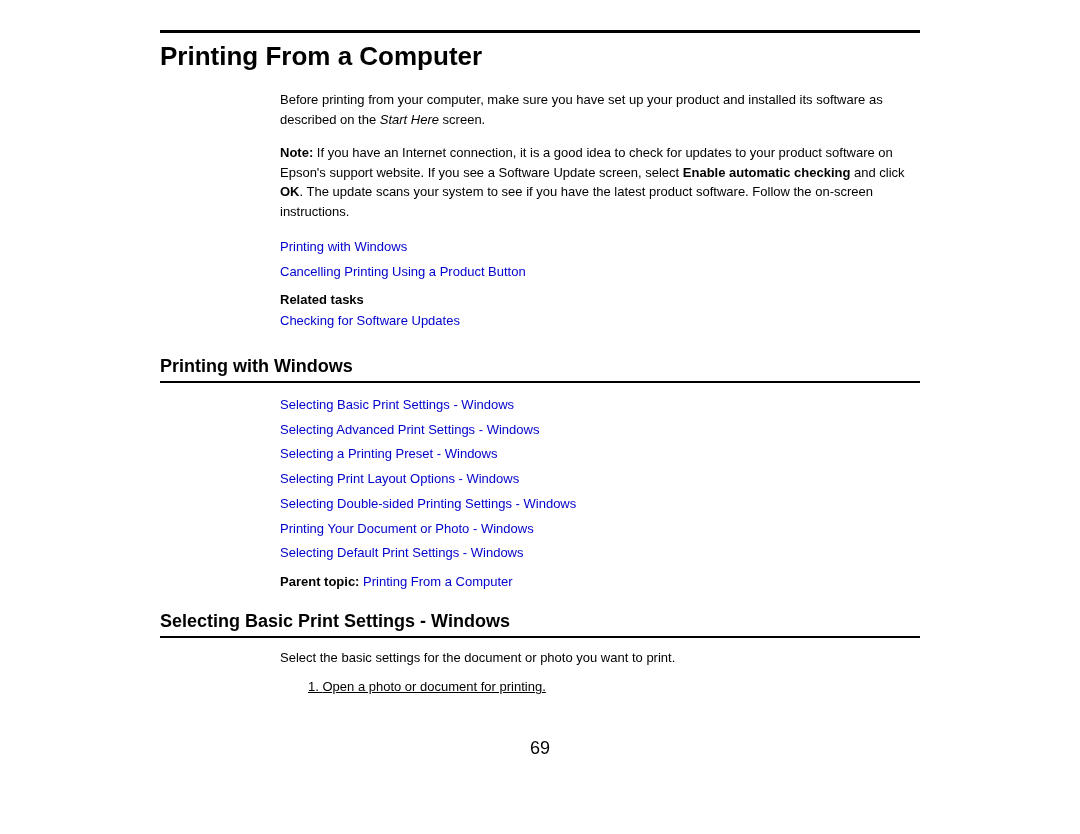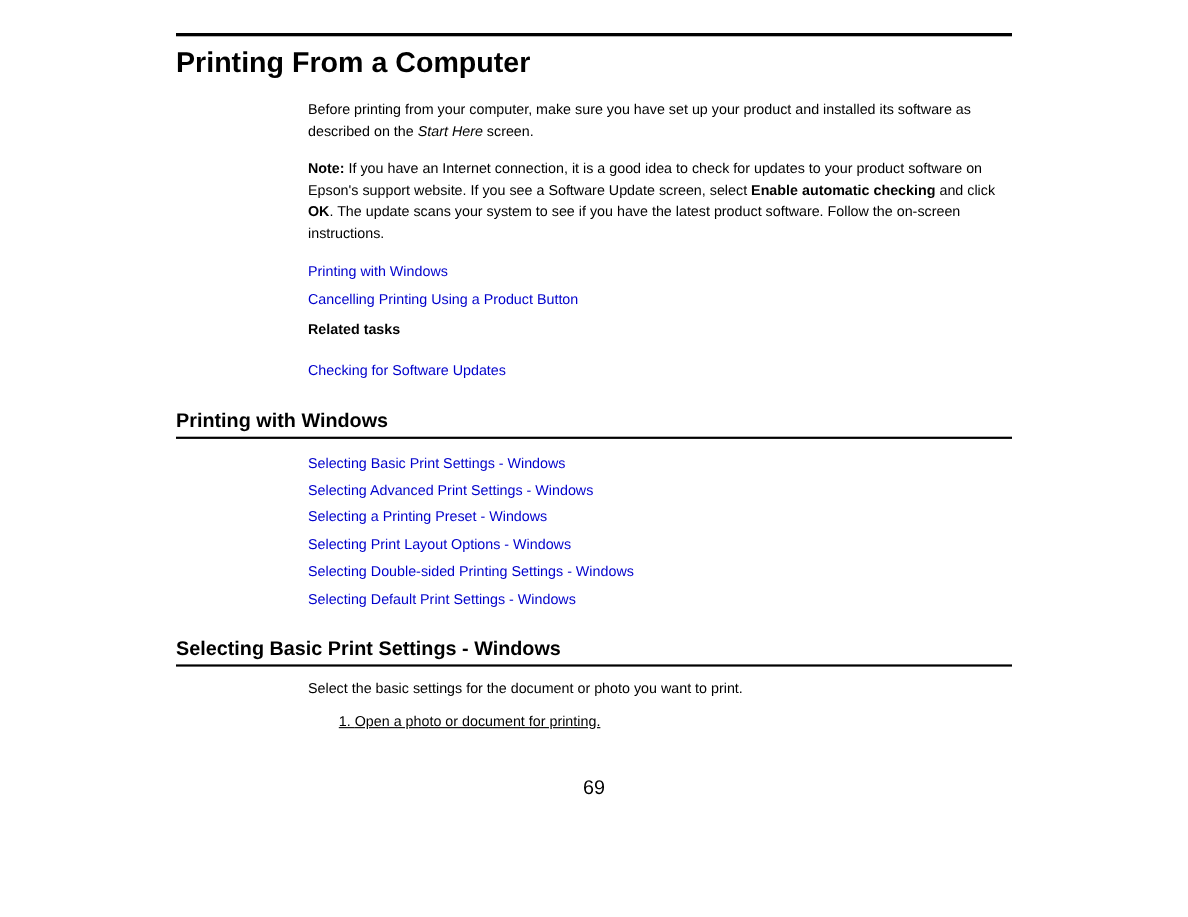--- a/index.html
+++ b/index.html
@@ -72,21 +72,21 @@
     .links-group {
       margin-left: 120px;
       margin-bottom: 8px;
       line-height: 1.9;
     }
 
     .related-tasks-label {
       font-weight: bold;
       margin-left: 120px;
       margin-top: 6px;
-      margin-bottom: 18px;
+      margin-bottom: 2px;
     }
 
     .parent-topic-line {
       margin-left: 120px;
       margin-top: 8px;
       margin-bottom: 4px;
     }
 
     .section-desc {
       margin-left: 120px;
@@ -162,24 +162,32 @@
     <div>
       <a href="#printing-preset">Selecting a Printing Preset - Windows</a>
     </div>
     <div>
       <a href="#print-layout">Selecting Print Layout Options - Windows</a>
     </div>
     <div>
       <a href="#double-sided">Selecting Double-sided Printing Settings - Windows</a>
     </div>
     <div>
+      <a href="#print-doc">Printing Your Document or Photo - Windows</a>
+    </div>
+    <div>
       <a href="#default-settings">Selecting Default Print Settings - Windows</a>
     </div>
   </div>
 
+  <div class="parent-topic-line">
+    <span class="bold-label">Parent topic:</span>
+    <span> </span>
+    <a href="#printing-from-computer">Printing From a Computer</a>
+  </div>
 
   <h2 class="section-title" id="basic-print">Selecting Basic Print Settings - Windows</h2>
 
   <div class="section-desc">Select the basic settings for the document or photo you want to print.</div>
 
   <ol class="numbered-list">
     <li data-num="1">
       <span>Open a photo or document for printing.</span>
     </li>
   </ol>

